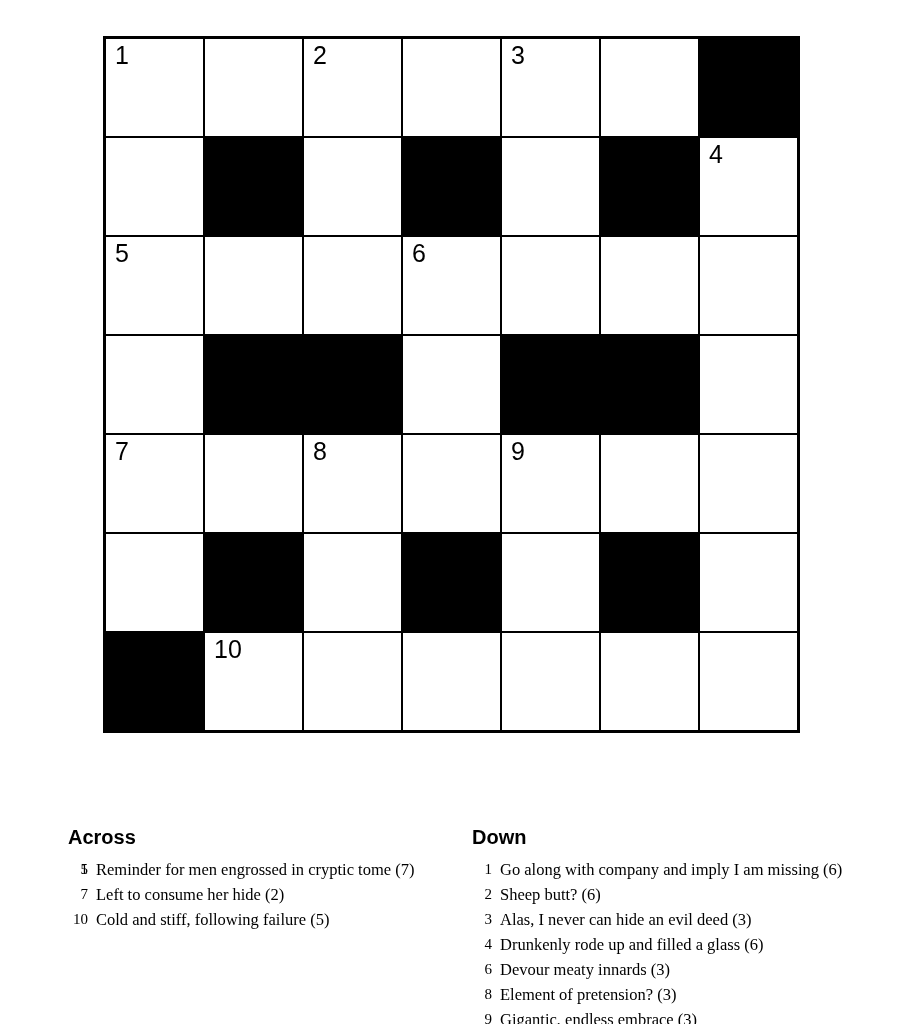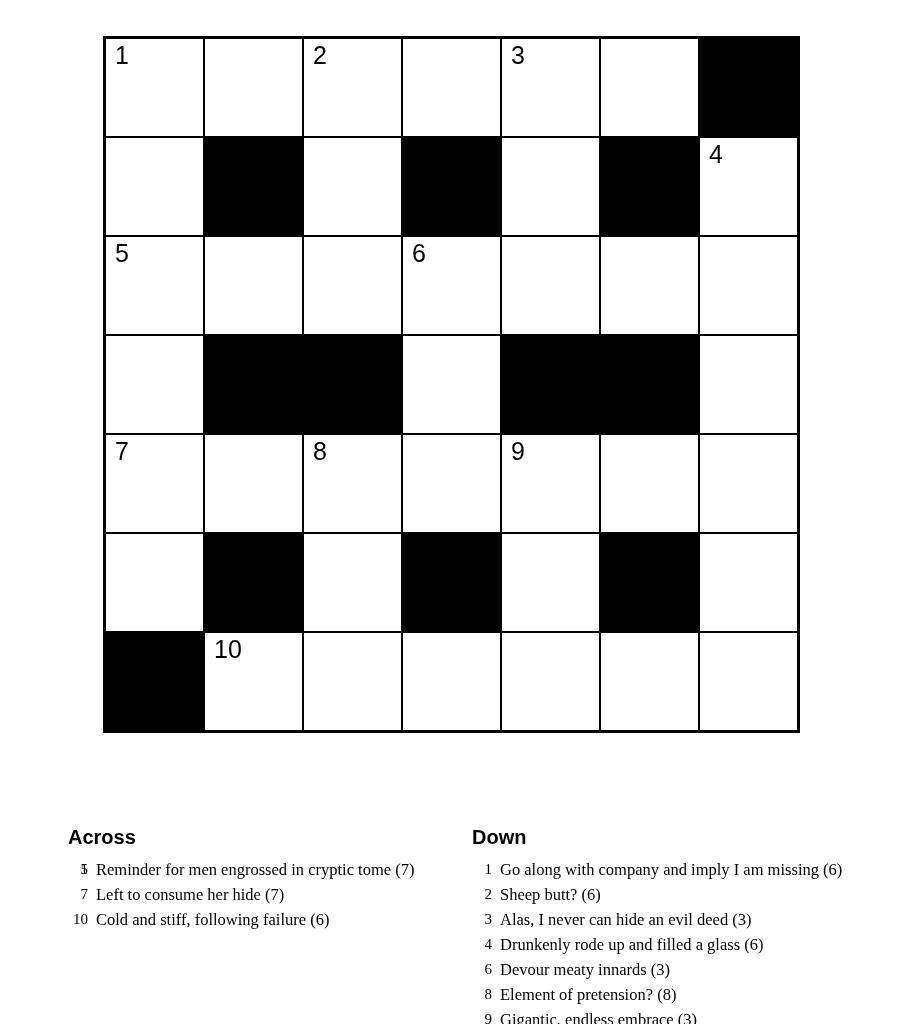--- a/index.html
+++ b/index.html
@@ -181,29 +181,29 @@
       </tbody>
   </table>
 </div>
 
 <div id="clues">
   <div class="clue-col" id="across-col">
     <div class="clue-head">Across</div>
     <ol class="clue-list" id="across-list">
         <li><span class="cn">1</span></li>
         <li><span class="cn">5</span><span class="ct">Reminder for men engrossed in cryptic tome (7)</span></li>
-        <li><span class="cn">7</span><span class="ct">Left to consume her hide (7)</span></li>
-        <li><span class="cn">10</span><span class="ct">Cold and stiff, following failure (6)</span></li>
+        <li><span class="cn">7</span><span class="ct">Left to consume her hide (2)</span></li>
+        <li><span class="cn">10</span><span class="ct">Cold and stiff, following failure (5)</span></li>
       </ol>
   </div>
   <div class="clue-col" id="down-col">
     <div class="clue-head">Down</div>
     <ol class="clue-list" id="down-list">
         <li><span class="cn">1</span><span class="ct">Go along with company and imply I am missing (6)</span></li>
         <li><span class="cn">2</span><span class="ct">Sheep butt? (6)</span></li>
         <li><span class="cn">3</span><span class="ct">Alas, I never can hide an evil deed (3)</span></li>
         <li><span class="cn">4</span><span class="ct">Drunkenly rode up and filled a glass (6)</span></li>
         <li><span class="cn">6</span><span class="ct">Devour meaty innards (3)</span></li>
-        <li><span class="cn">8</span><span class="ct">Element of pretension? (8)</span></li>
+        <li><span class="cn">8</span><span class="ct">Element of pretension? (3)</span></li>
         <li><span class="cn">9</span><span class="ct">Gigantic, endless embrace (3)</span></li>
       </ol>
   </div>
 </div>
 
 </body></html>

